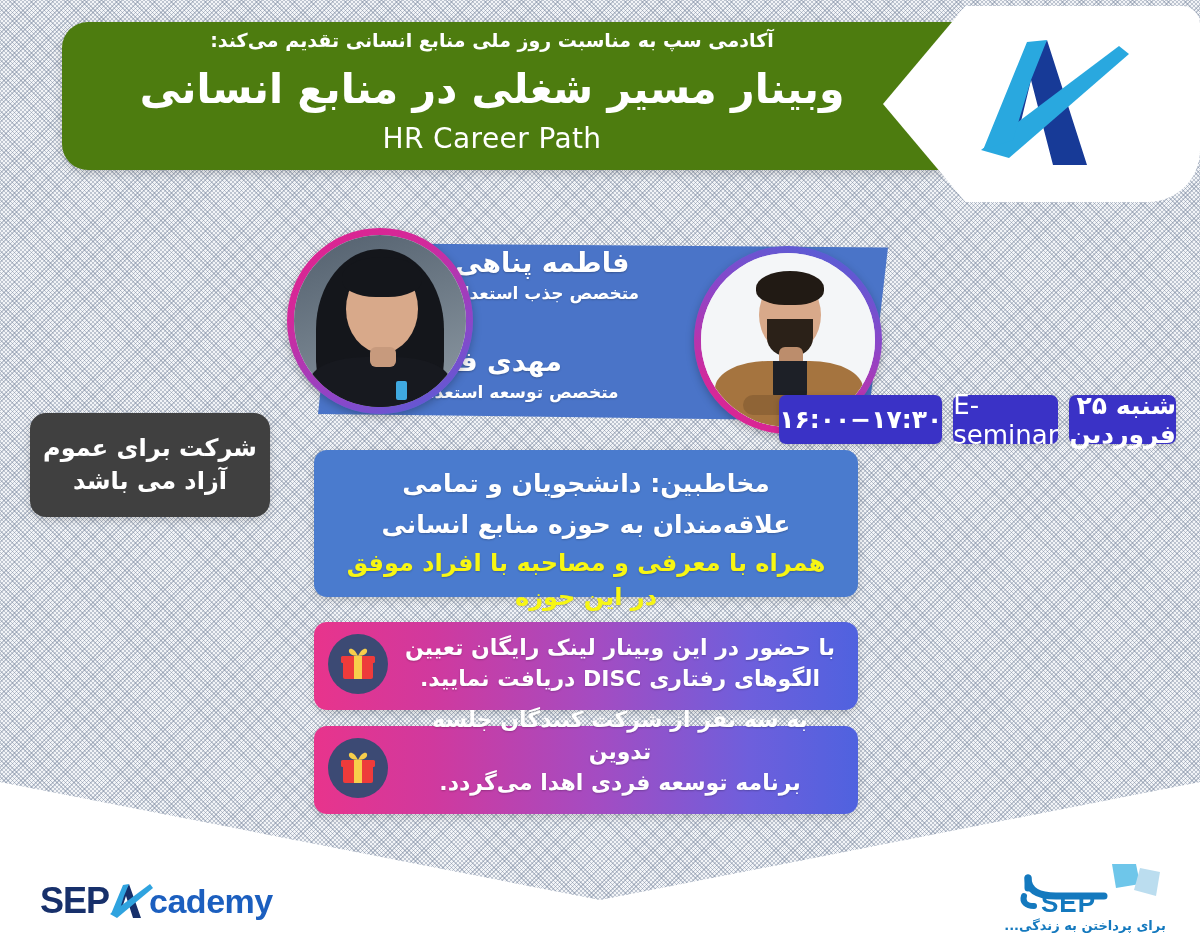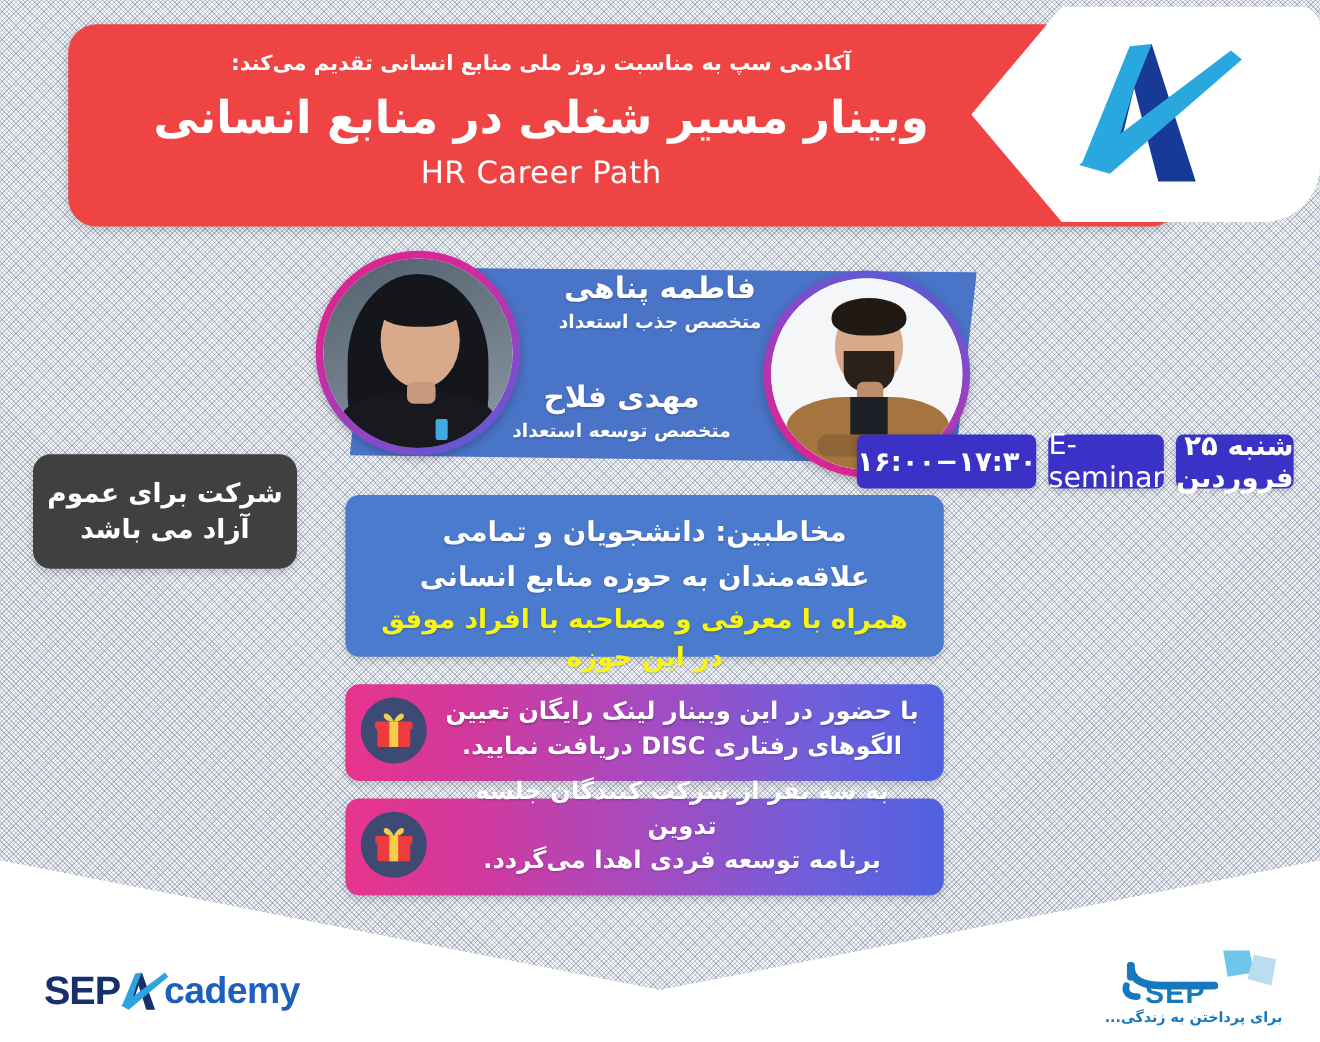--- a/index.html
+++ b/index.html
@@ -34,22 +34,22 @@
         rgba(110,125,150,0.40) 0px, rgba(110,125,150,0.40) 1px,
         rgba(255,255,255,0) 1px, rgba(255,255,255,0) 3px);
     -webkit-clip-path: polygon(0 0, 1200px 0, 1200px 782px, 600px 900px, 0 782px);
     clip-path: polygon(0 0, 1200px 0, 1200px 782px, 600px 900px, 0 782px);
   }
 
   
   .banner {
     position: absolute;
     left: 62px; top: 22px;
-    width: 1010px; height: 184px;
-    background: #ef4444;
+    width: 1010px; height: 148px;
+    background: #4d7c0f;
     border-radius: 26px;
     box-shadow: 0 3px 10px rgba(0,0,0,0.18);
   }
   .banner-inner {
     position: absolute;
     left: 0; top: 0; right: 150px; bottom: 0;
     display: flex;
     flex-direction: column;
     align-items: center;
     justify-content: center;
@@ -103,21 +103,21 @@
     position: absolute;
     left: 318px; top: 243px;
     width: 570px; height: 178px;
     background: #4A74C8;
     -webkit-clip-path: polygon(3.2% 0, 100% 2.5%, 96.5% 100%, 0 96%);
     clip-path: polygon(3.2% 0, 100% 2.5%, 96.5% 100%, 0 96%);
   }
   .speaker-text {
     position: absolute;
     width: 290px;
-    text-align: center;
+    text-align: left;
     color: #ffffff;
   }
   .speaker-text.top { left: 455px; top: 246px; }
   .speaker-text.bottom { left: 420px; top: 345px; }
   .speaker-name {
     font-size: 27px;
     font-weight: bold;
     line-height: 1.25;
     text-shadow: 0 1px 2px rgba(0,0,0,0.25);
   }

